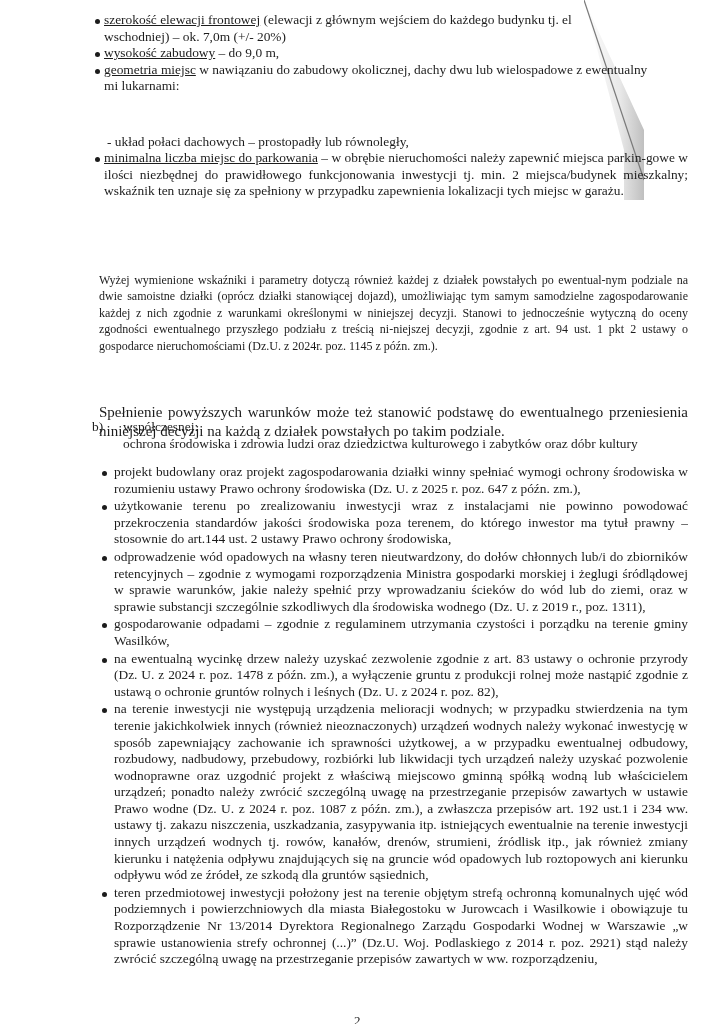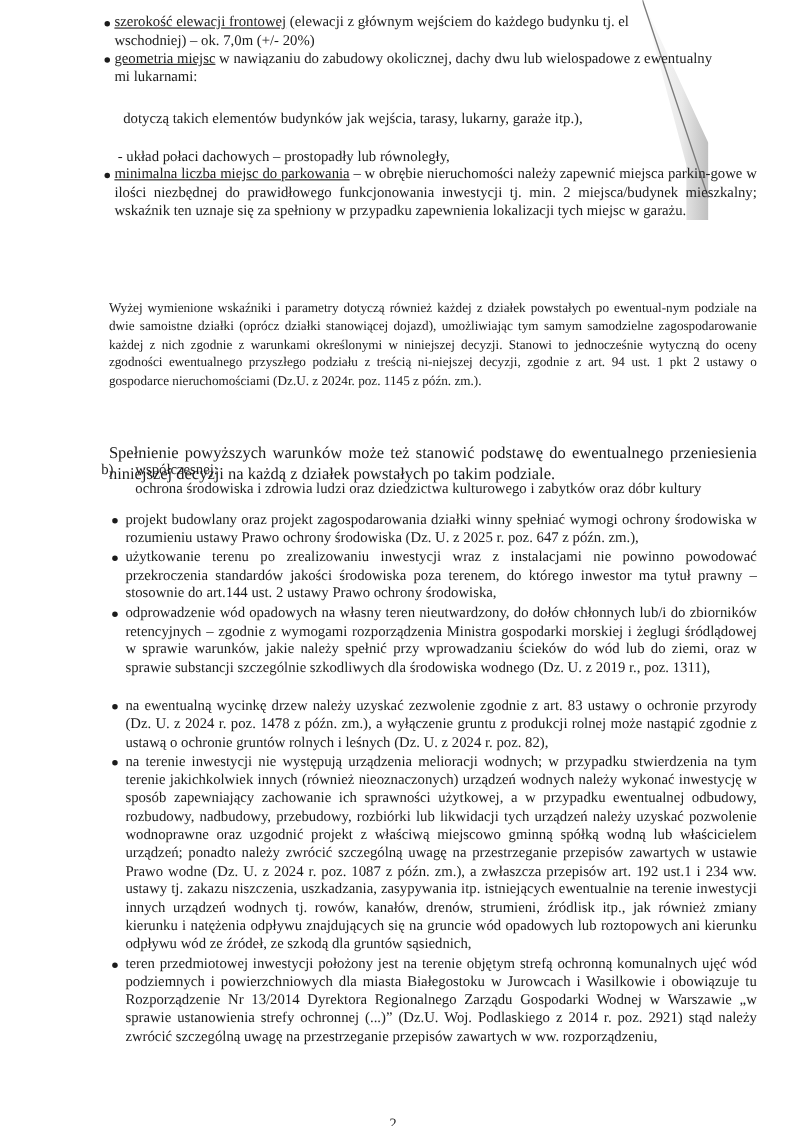--- a/index.html
+++ b/index.html
@@ -46,27 +46,30 @@
   <div class="content">
 
     <ul class="bul" style="position:absolute; left:92px; top:12px; width:605px;">
       <li style="padding-left:12px; margin-bottom:0;">
         <span class="dot" style="left:3px; top:7px;"></span>
         <span class="u">szerokość elewacji frontowej</span><span> (elewacji z głównym wejściem do każdego budynku tj. el</span><br>
         <span>wschodniej) –  ok. 7,0m (+/- 20%)</span>
       </li>
       <li style="padding-left:12px;">
         <span class="dot" style="left:3px; top:7px;"></span>
+        <span class="u">wysokość zabudowy</span><span> – do 9,0 m,</span>
+      </li>
+      <li style="padding-left:12px;">
+        <span class="dot" style="left:3px; top:7px;"></span>
         <span class="u">geometria miejsc</span><span> w nawiązaniu do zabudowy okolicznej, dachy dwu lub wielospadowe z ewentualny</span><br>
         <span>mi lukarnami:</span>
       </li>
     </ul>
 
     <div class="sub" style="position:absolute; left:107px; top:100px; width:590px;">
-      <div style="padding-left:5px;">dotyczą takich elementów budynków jak wejścia, tarasy, lukarny, garaże itp.),</div>
     </div>
     <div class="sub" style="position:absolute; left:107px; top:134px; width:590px;">
       <div>- układ połaci dachowych – prostopadły lub równoległy,</div>
     </div>
 
     <ul class="bul" style="position:absolute; left:92px; top:150px; width:596px;">
       <li style="padding-left:12px;">
         <span class="dot" style="left:3px; top:7px;"></span>
         <span class="u">minimalna liczba miejsc do parkowania</span><span> – w obrębie nieruchomości należy zapewnić miejsca parkin-gowe w ilości niezbędnej do prawidłowego funkcjonowania inwestycji tj. min. 2 miejsca/budynek mieszkalny; wskaźnik ten uznaje się za spełniony w przypadku zapewnienia lokalizacji tych miejsc w garażu.</span>
       </li>
@@ -85,23 +88,27 @@
 
     <ul class="bul" style="position:absolute; left:98px; top:464px; width:590px;">
       <li style="padding-left:16px; margin-bottom:1px;">
         <span class="dot" style="left:4px; top:7px;"></span>
         <span>projekt budowlany oraz projekt zagospodarowania działki winny spełniać wymogi ochrony środowiska w rozumieniu ustawy Prawo ochrony środowiska (Dz. U. z 2025 r. poz. 647 z późn. zm.),</span>
       </li>
       <li style="padding-left:16px; margin-bottom:1px;">
         <span class="dot" style="left:4px; top:7px;"></span>
         <span>użytkowanie terenu po zrealizowaniu inwestycji wraz z instalacjami nie powinno powodować przekroczenia standardów jakości środowiska poza terenem, do którego inwestor ma tytuł prawny – stosownie do art.144 ust. 2 ustawy Prawo ochrony środowiska,</span>
       </li>
-      <li style="padding-left:16px; margin-bottom:18px;">
+      <li style="padding-left:16px; margin-bottom:1px;">
         <span class="dot" style="left:4px; top:7px;"></span>
         <span>odprowadzenie wód opadowych na własny teren nieutwardzony, do dołów chłonnych lub/i do zbiorników retencyjnych – zgodnie z wymogami rozporządzenia Ministra gospodarki morskiej i żeglugi śródlądowej w sprawie warunków, jakie należy spełnić przy wprowadzaniu ścieków do wód lub do ziemi, oraz w sprawie substancji szczególnie szkodliwych dla środowiska wodnego  (Dz. U. z 2019 r., poz. 1311),</span>
+      </li>
+      <li style="padding-left:16px; margin-bottom:1px;">
+        <span class="dot" style="left:4px; top:7px;"></span>
+        <span>gospodarowanie odpadami – zgodnie z regulaminem utrzymania czystości i porządku na terenie gminy Wasilków,</span>
       </li>
       <li style="padding-left:16px; margin-bottom:1px;font-family:Liberation Serif, serif;">
         <span class="dot" style="left:4px; top:7px;"></span>
         <span>na ewentualną wycinkę drzew należy uzyskać zezwolenie zgodnie z art. 83 ustawy o ochronie przyrody (Dz. U. z 2024 r. poz. 1478 z późn. zm.), a wyłączenie gruntu z produkcji rolnej może nastąpić zgodnie z ustawą o ochronie gruntów rolnych i leśnych (Dz. U. z 2024 r. poz. 82),</span>
       </li>
       <li style="padding-left:16px; margin-bottom:1px;">
         <span class="dot" style="left:4px; top:7px;"></span>
         <span>na terenie inwestycji nie występują urządzenia melioracji wodnych; w przypadku stwierdzenia na tym terenie jakichkolwiek innych (również nieoznaczonych) urządzeń wodnych należy wykonać inwestycję w sposób zapewniający zachowanie ich sprawności użytkowej, a w przypadku ewentualnej odbudowy, rozbudowy, nadbudowy, przebudowy, rozbiórki lub likwidacji tych urządzeń należy uzyskać pozwolenie wodnoprawne oraz uzgodnić projekt z właściwą miejscowo gminną spółką wodną lub właścicielem urządzeń; ponadto należy zwrócić szczególną uwagę na przestrzeganie przepisów zawartych w ustawie Prawo wodne (Dz. U. z 2024 r. poz. 1087 z późn. zm.), a zwłaszcza przepisów art. 192 ust.1 i 234 ww. ustawy tj. zakazu niszczenia, uszkadzania, zasypywania itp. istniejących ewentualnie na terenie inwestycji innych urządzeń wodnych tj. rowów, kanałów, drenów, strumieni, źródlisk itp., jak również zmiany kierunku i natężenia odpływu znajdujących się na gruncie wód opadowych lub roztopowych ani kierunku odpływu wód ze źródeł, ze szkodą dla gruntów sąsiednich,</span>
       </li>
       <li style="padding-left:16px;">

